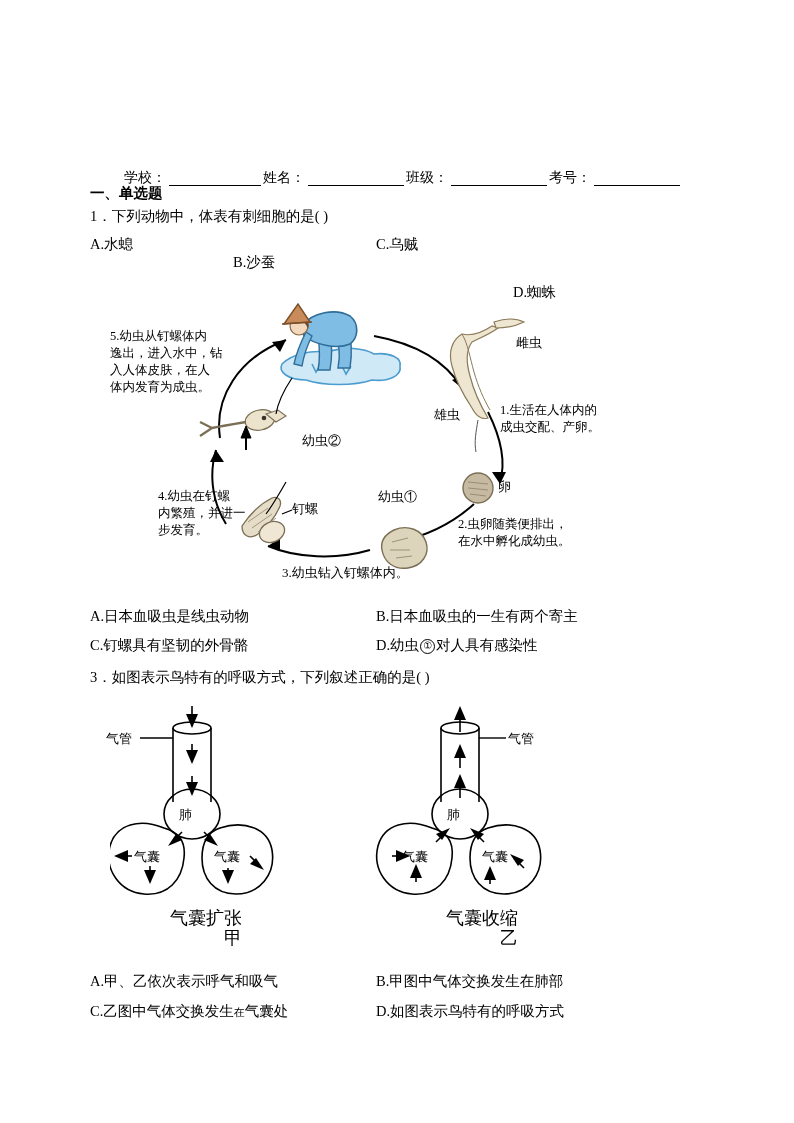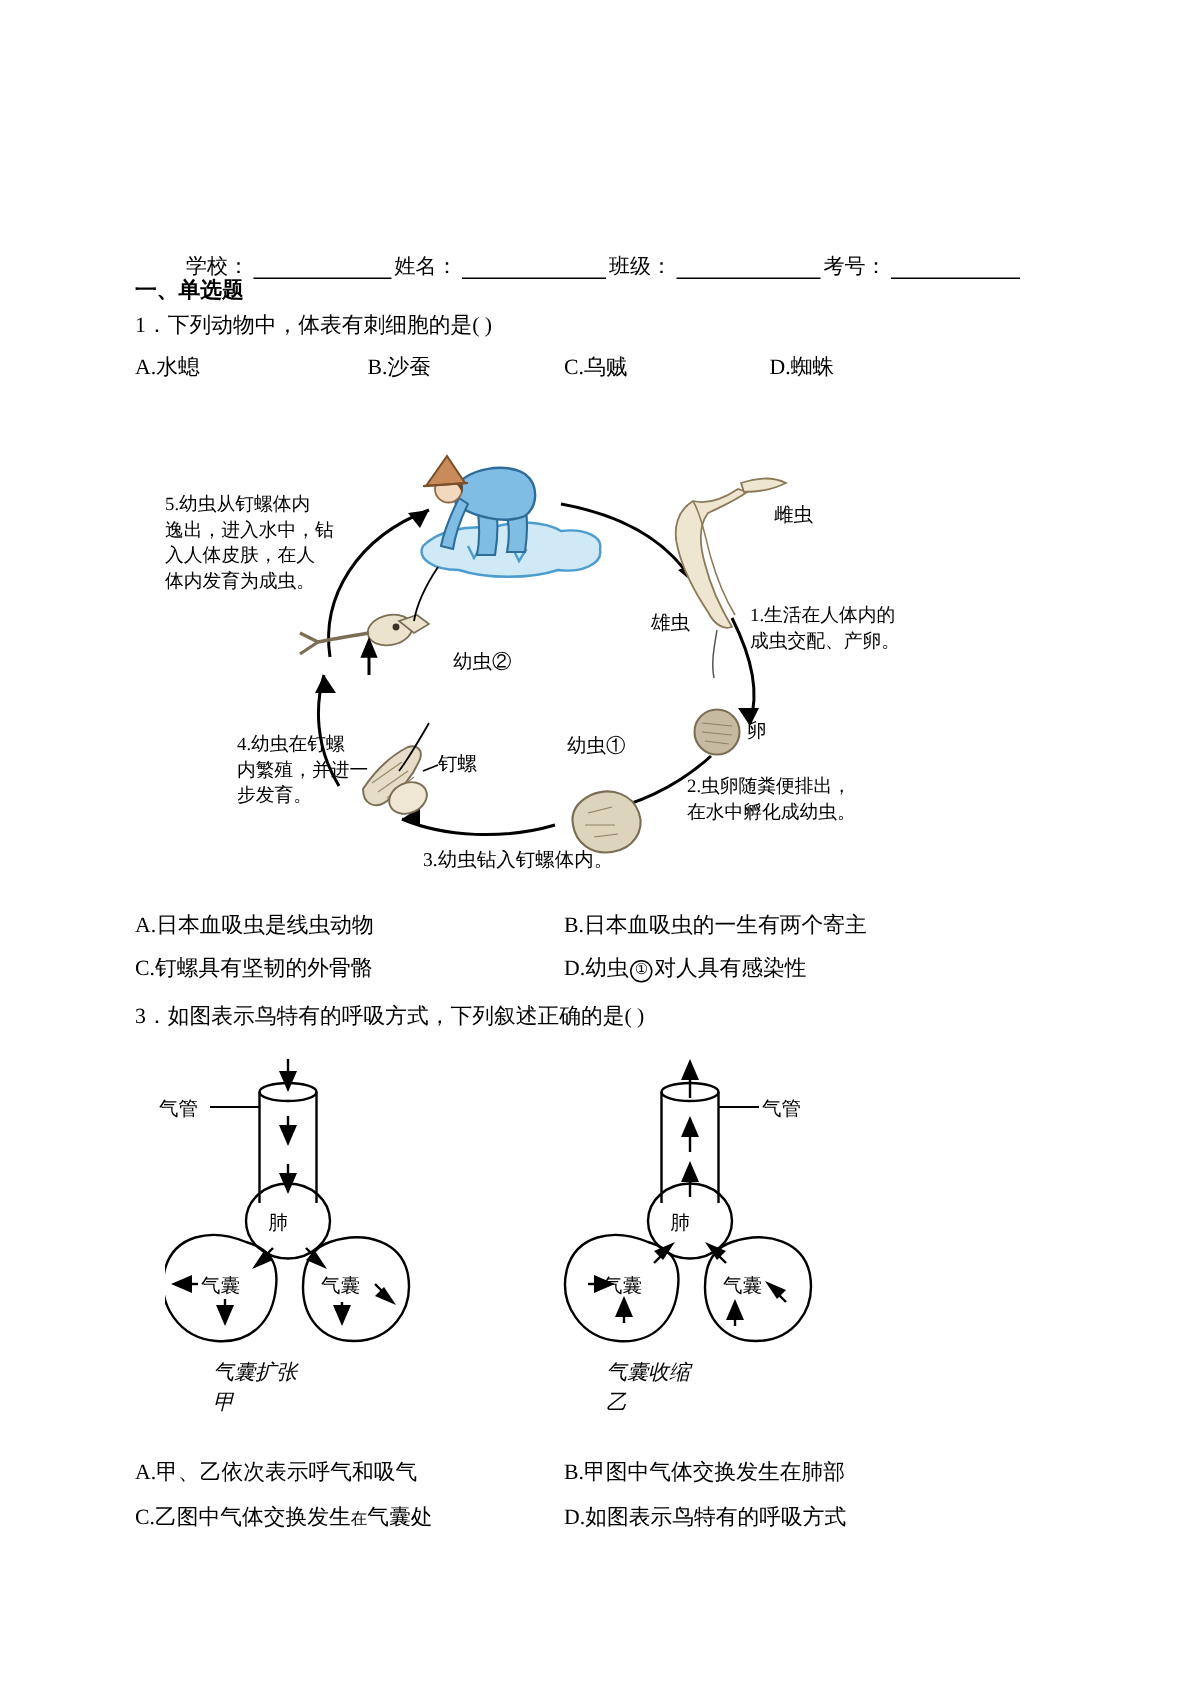--- a/index.html
+++ b/index.html
@@ -125,24 +125,23 @@
     height: 246px;
   }
   .fig-bird svg { position: absolute; left: 0; top: 0; }
   .fig-bird .t {
     position: absolute;
     font-size: 13px;
     white-space: nowrap;
   }
   .fig-bird .cap {
     position: absolute;
-    font-size: 14px;
-    text-align: left;
-    white-space: nowrap;
-    font-style: italic;
+    font-size: 18px;
+    text-align: right;
+    white-space: nowrap;
   }
 </style>
 </head>
 <body>
 
 <div class="page">
 
 
   <div class="info-line">
     <span class="info-field">
@@ -163,23 +162,23 @@
     </span>
   </div>
 
   <div class="section-head" style="top:184px;">一、单选题</div>
 
   <div class="q-stem" style="top:207px;">
     <span>1．</span><span>下列动物中，体表有刺细胞的是(  )</span>
   </div>
   <div class="opt-row" style="top:235px;">
     <span class="opt" style="left:0px;text-align:center;"><span>A.</span><span>水螅</span></span>
-    <span class="opt" style="left:155px;"><span>B.</span><span>沙蚕</span></span>
+    <span class="opt" style="left:143px;margin-top:18px;"><span>B.</span><span>沙蚕</span></span>
     <span class="opt" style="left:286px;"><span>C.</span><span>乌贼</span></span>
-    <span class="opt" style="left:423px;"><span>D.</span><span>蜘蛛</span></span>
+    <span class="opt" style="left:423px;margin-top:48px;"><span>D.</span><span>蜘蛛</span></span>
   </div>
 
 
   <div class="fig-cycle">
     <svg width="600" height="300" viewBox="0 0 600 300">
 
       <g fill="none" stroke="#000" stroke-width="2">
 
         <path d="M124,146 C118,106 142,66 190,48"></path>
 

